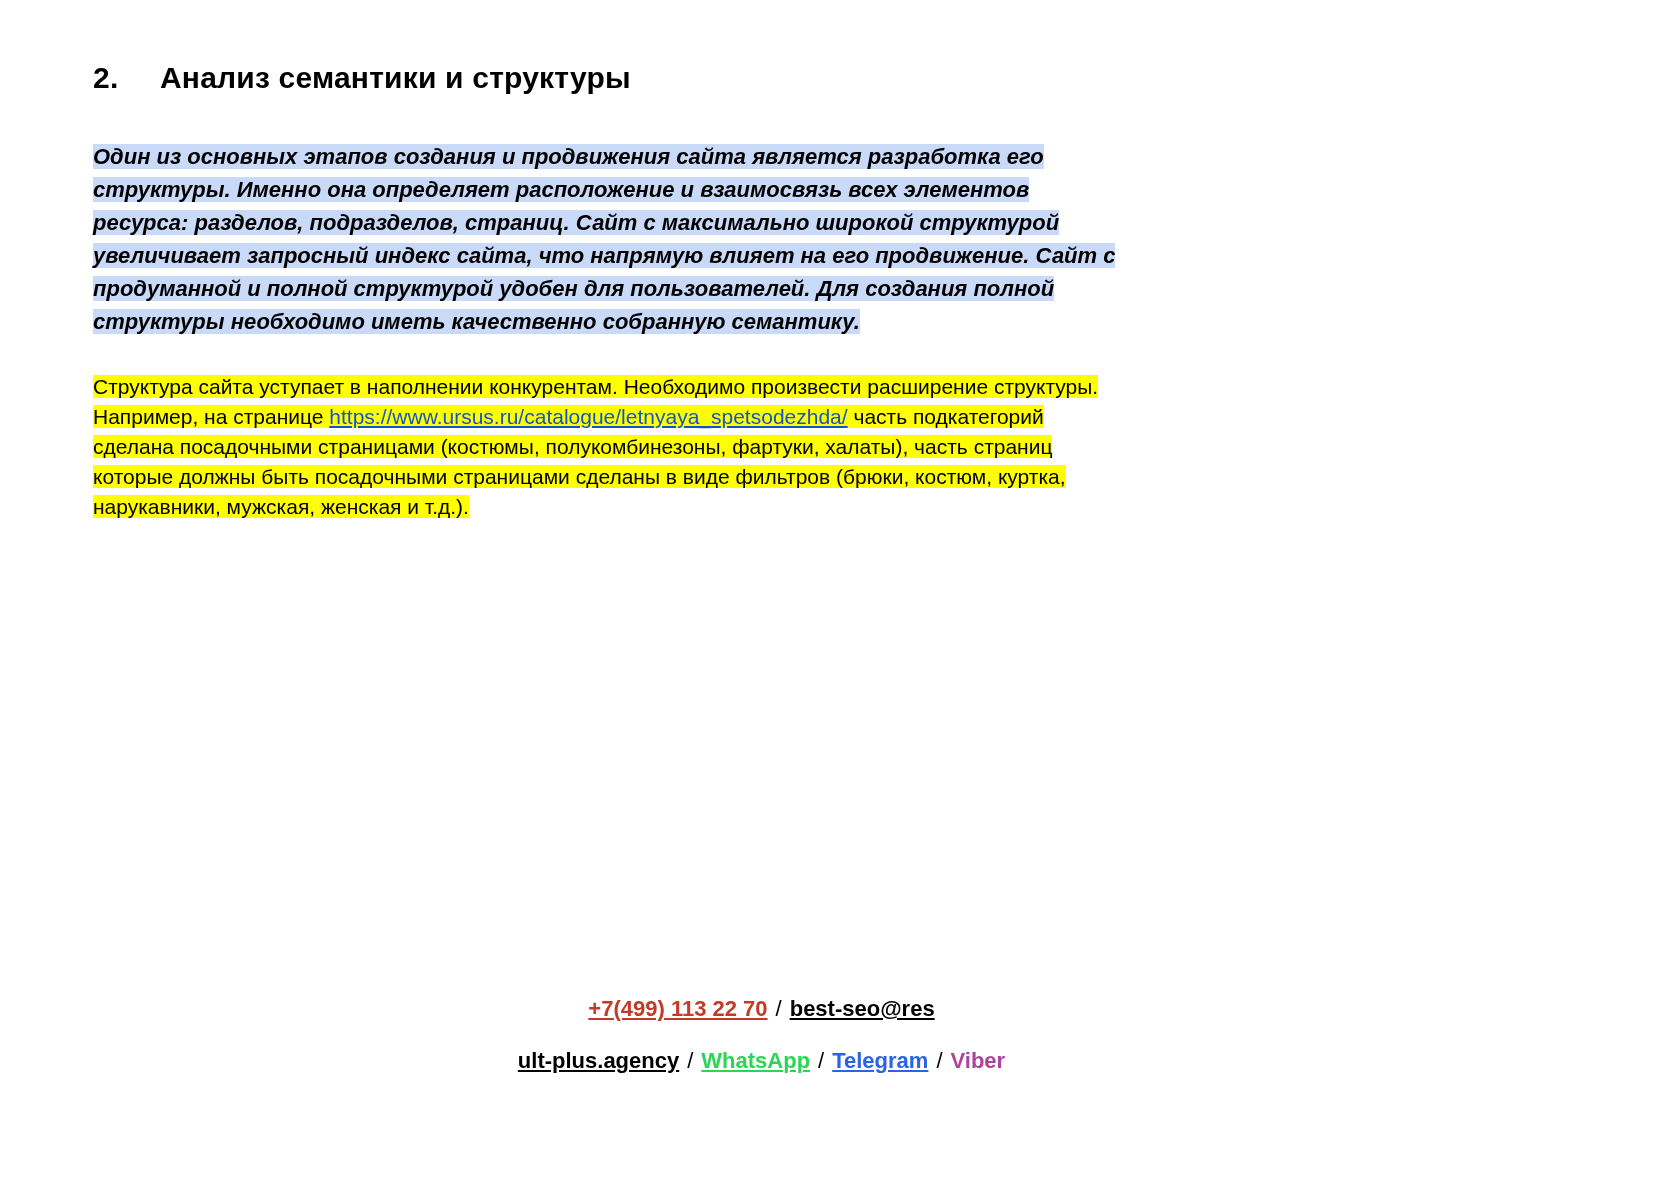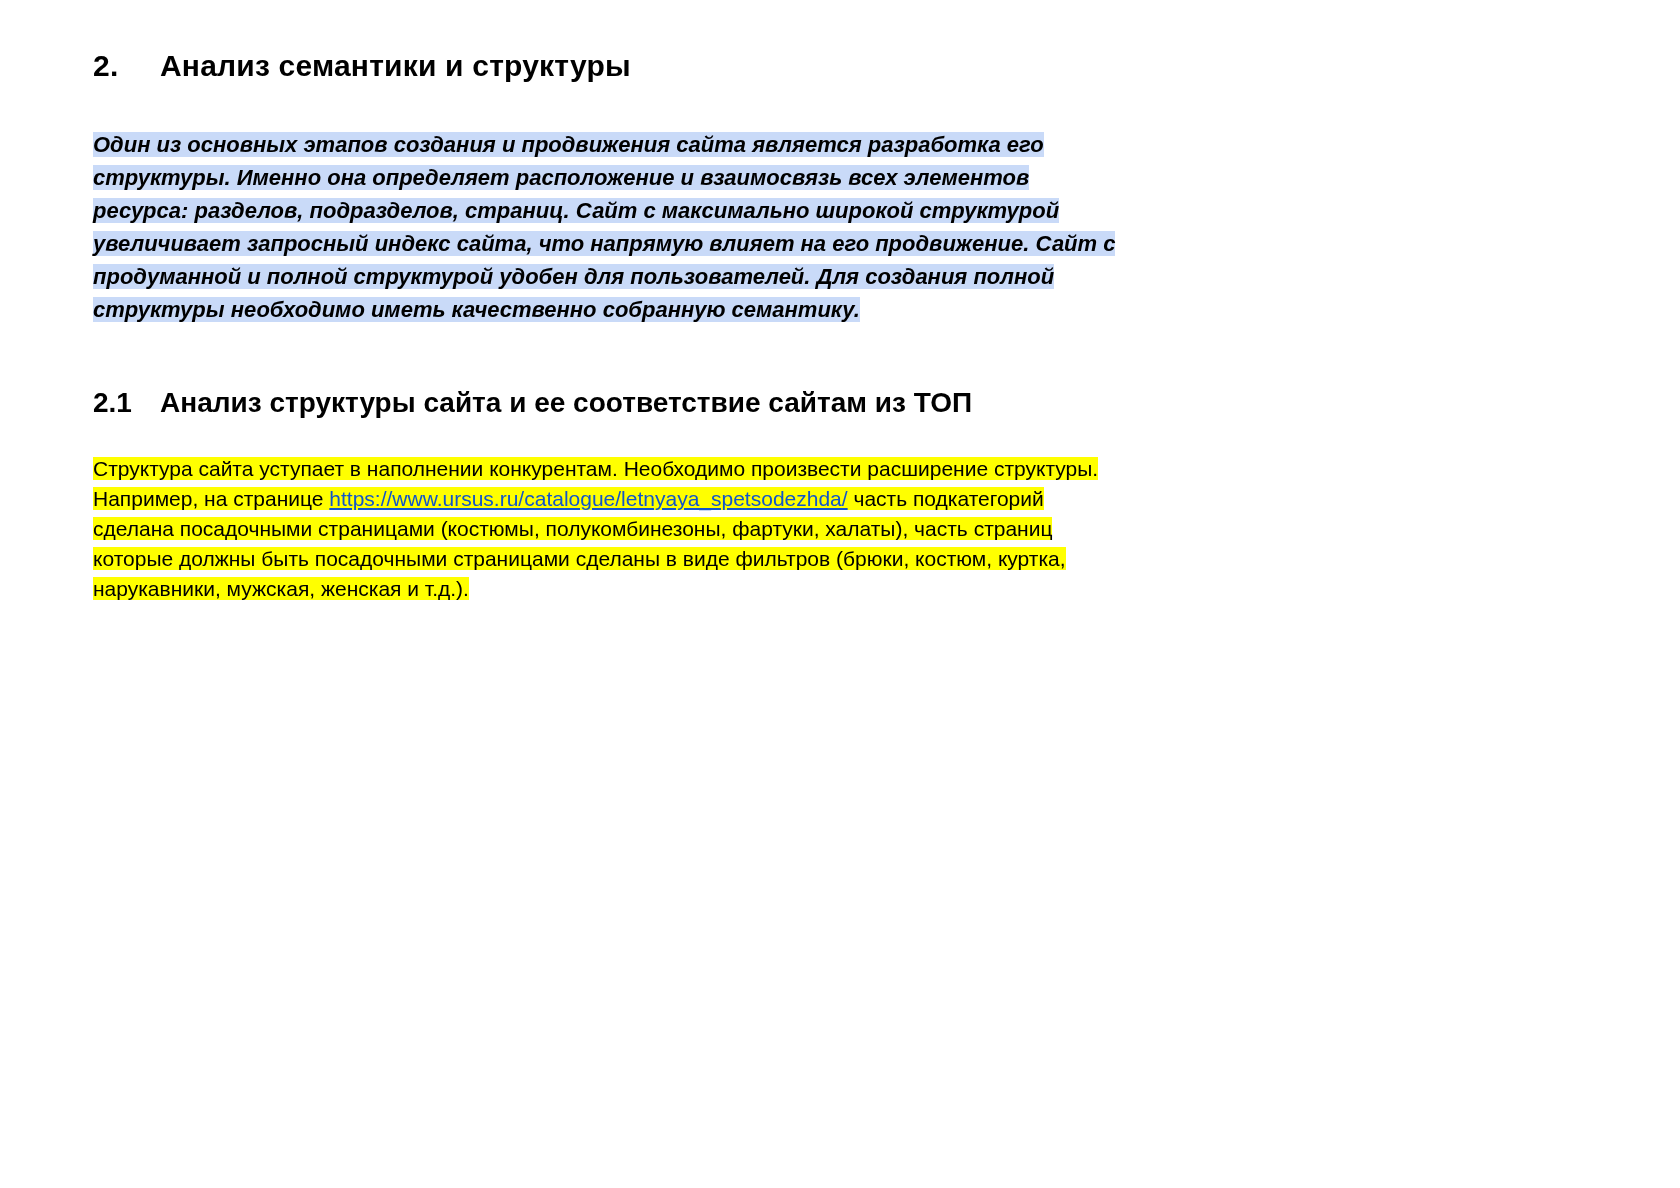--- a/index.html
+++ b/index.html
@@ -9,21 +9,21 @@
     font-family: "Liberation Sans", sans-serif;
     color: #000000;
   }
   .page {
     position: relative;
     width: 1372px;
     height: 1188px;
     background: #ffffff;
     overflow: hidden;
     box-sizing: border-box;
-    padding: 48px 250px 0 93px;
+    padding: 60px 250px 0 93px;
   }
   
   h1.doc-h1 {
     margin: 0;
     font-size: 30px;
     font-weight: bold;
     line-height: 36px;
     letter-spacing: 0.2px;
   }
   h2.doc-h2 {
@@ -115,20 +115,25 @@
 <div class="page">
 
   <h1 class="doc-h1">
     <span class="h-num">2.</span><span class="h-text">Анализ семантики и структуры</span>
   </h1>
 
   <p class="intro">
     <span class="hl-blue">Один из основных этапов создания и продвижения сайта является разработка его структуры. Именно она определяет расположение и взаимосвязь всех элементов ресурса: разделов, подразделов, страниц. Сайт с максимально широкой структурой увеличивает запросный индекс сайта, что напрямую влияет на его продвижение. Сайт с продуманной и полной структурой удобен для пользователей. Для создания полной структуры необходимо иметь качественно собранную семантику.</span>
   </p>
 
-  <h2 class="doc-h2">
-    <span class="h-num">2.1</span><span class="h-text">Анализ структуры сайта и ее соответствие сайтам из ТОП</span>
-  </h2>
 
   <p class="analysis"><span class="hl-yellow">Структура сайта уступает в наполнении конкурентам. Необходимо произвести расширение структуры. Например, на странице </span><a class="hl-yellow url-link" href="#">https://www.ursus.ru/catalogue/letnyaya_spetsodezhda/</a><span class="hl-yellow"> часть подкатегорий сделана посадочными страницами (костюмы, полукомбинезоны, фартуки, халаты), часть страниц которые должны быть посадочными страницами сделаны в виде фильтров (брюки, костюм, куртка, нарукавники, мужская, женская и т.д.).</span></p>
 
+  <div class="footer">
+    <div class="footer-line">
+      <a class="phone-link" href="#">+7(499) 113 22 70</a><span class="sep">/</span><a class="email-link" href="#">best-seo@res</a>
+    </div>
+    <div class="footer-line">
+      <a class="site-link" href="#">ult-plus.agency</a><span class="sep">/</span><a class="whatsapp-link" href="#">WhatsApp</a><span class="sep">/</span><a class="telegram-link" href="#">Telegram</a><span class="sep">/</span><span class="viber-label">Viber</span>
+    </div>
+  </div>
 
 </div>
 
 </body></html>

